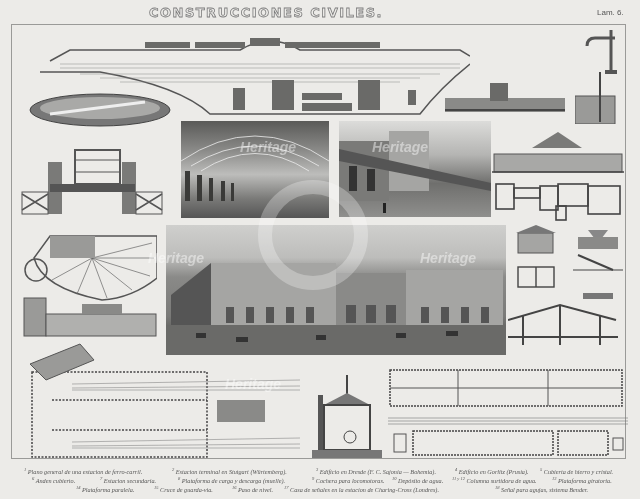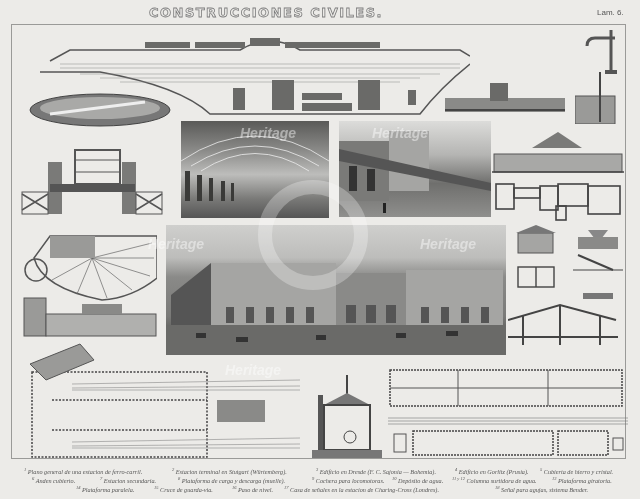--- a/index.html
+++ b/index.html
@@ -7,21 +7,21 @@
   .plate { position:absolute; left:0; top:0; width:640px; height:499px; background:#ecebe8; }
   .title { position:absolute; top:5px; left:0; width:532px; text-align:center; font-family:"DejaVu Sans", sans-serif; font-size:13px; letter-spacing:1.5px; color:#ecebe8; -webkit-text-stroke:0.8px #7d7d7d; font-weight:bold; }
   .plate-num { position:absolute; top:8px; left:597px; font-size:8px; color:#555; font-family:"Liberation Sans", sans-serif; }
   .frame { position:absolute; left:11px; top:24px; width:615px; height:435px; border:1px solid #9a9a98; box-sizing:border-box; }
   .fig { position:absolute; box-sizing:border-box; }
   .photo { background:linear-gradient(180deg,#cfcfcd 0%,#9a9a98 35%,#6e6e6c 70%,#4a4a48 100%); }
   .captions { position:absolute; left:20px; top:465px; width:600px; font-size:6.2px; font-style:italic; color:#555; line-height:9px; }
   .cap-row { white-space:nowrap; position:relative; height:9px; }
   .cap { position:absolute; }
   .cap sup { font-size:4.5px; }
-  .watermark { position:absolute; font-family:"Liberation Sans", sans-serif; font-style:italic; font-weight:bold; color:rgba(255,255,255,0.45); font-size:14px; }
+  .watermark { position:absolute; font-family:"Liberation Sans", sans-serif; font-style:italic; font-weight:bold; color:rgba(255,255,255,0.45); font-size:14px;margin-top:14px; }
   .wm-c { position:absolute; left:258px; top:180px; width:110px; height:110px; border-radius:50%; border:14px solid rgba(255,255,255,0.28); box-sizing:border-box; }
 </style>
 </head>
 <body>
 
 <div class="plate">
   <div class="title">CONSTRUCCIONES CIVILES.</div>
   <div class="plate-num">Lam. 6.</div>
   <div class="frame"></div>
 

